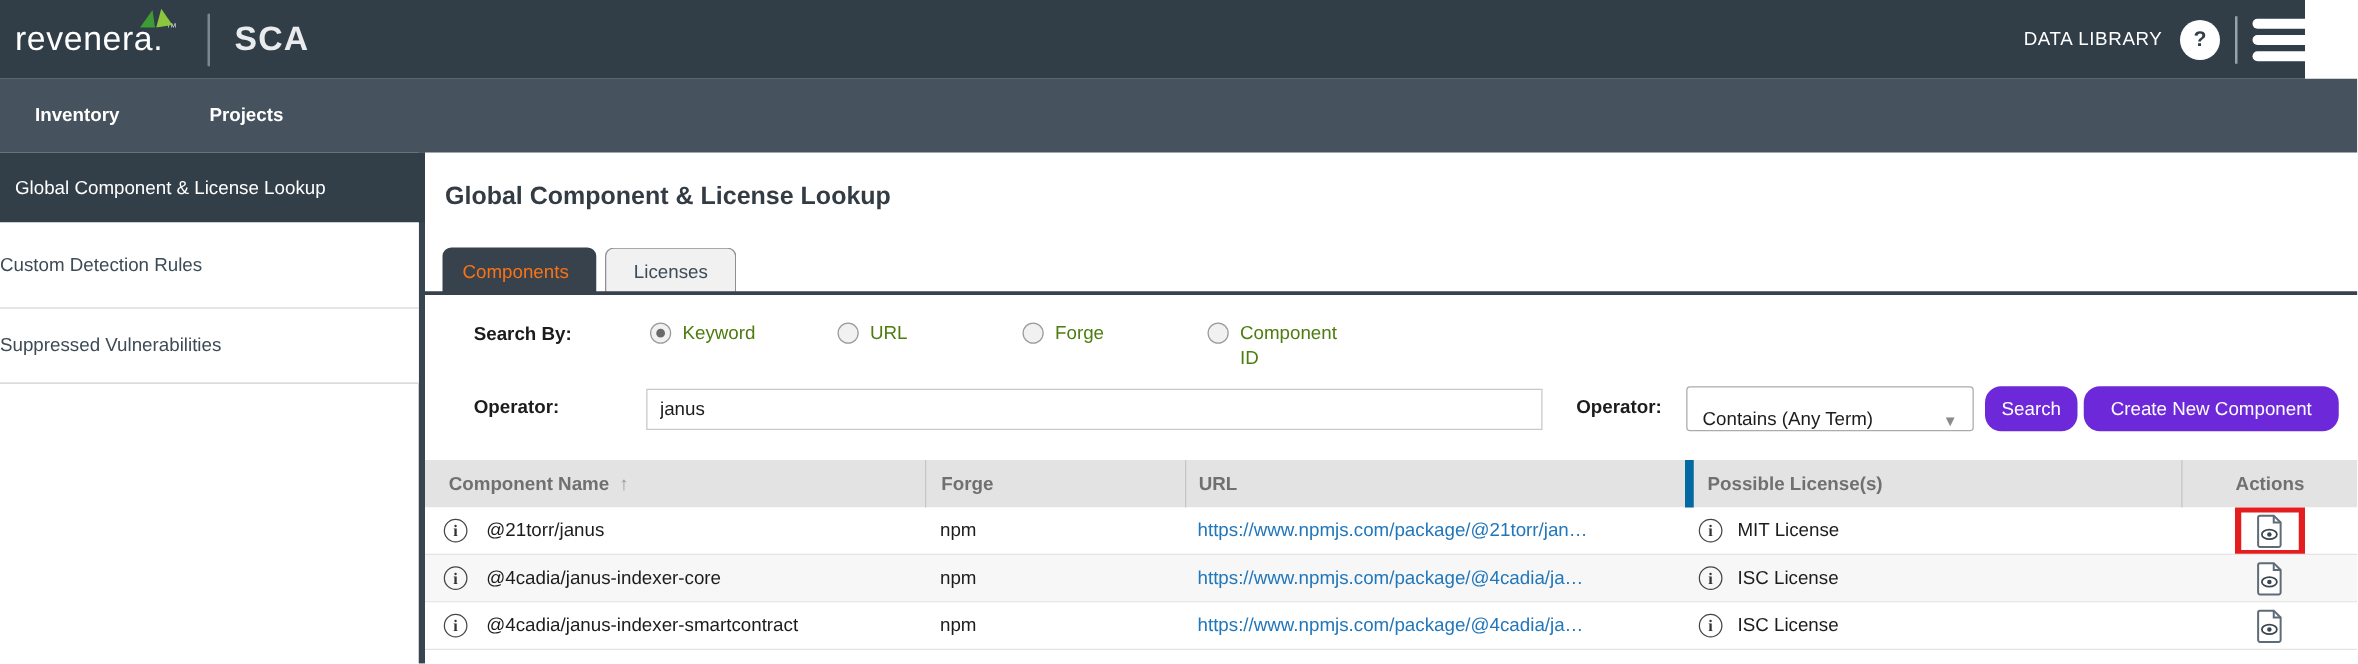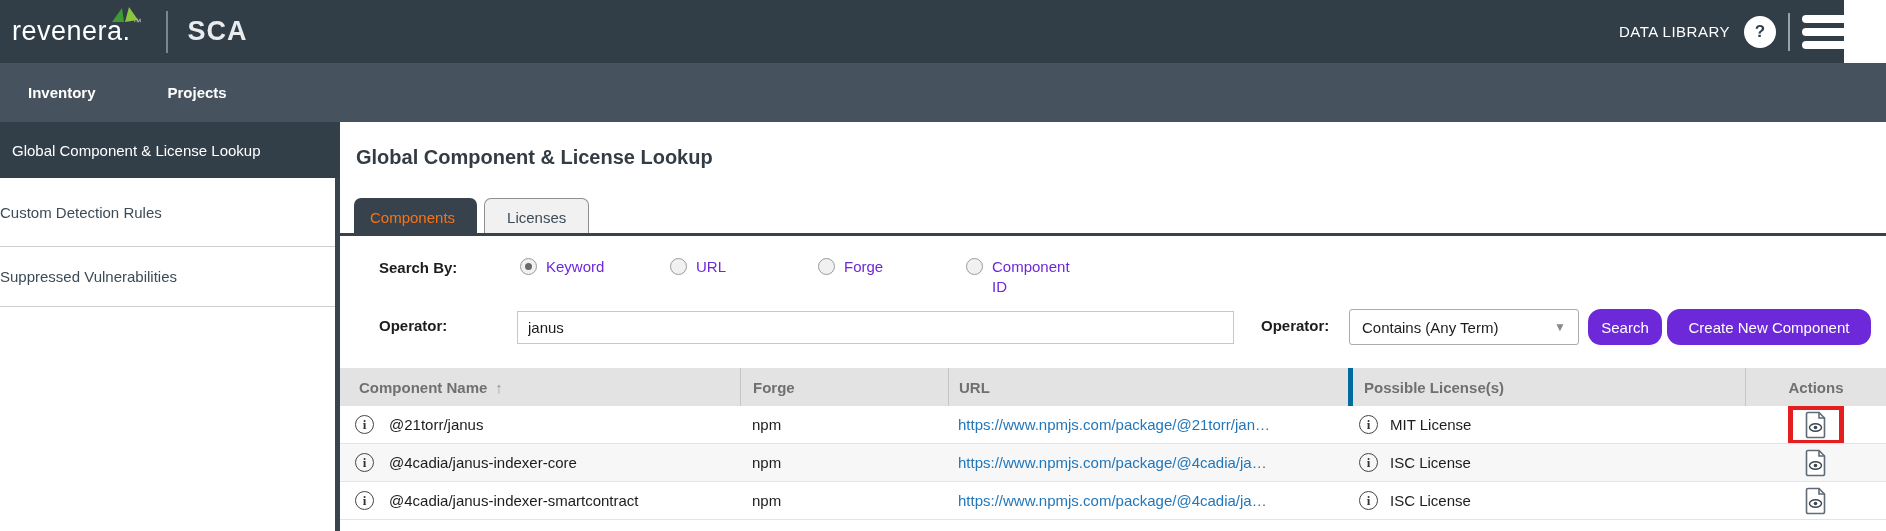--- a/index.html
+++ b/index.html
@@ -48,47 +48,47 @@
          border-top-left-radius:7px; border-top-right-radius:7px; cursor:pointer; }
   .tab.active { background:#37424c; color:#f97316;padding-left:16px; }
   .tab.plain { background:#f1f1f1; color:#3d4b56; border:1px solid #8f8f8f; border-bottom:none; }
   .tab-line { position:absolute; left:340px; top:233px; width:1546px; height:3px; background:#37424c; }
 
   
   .form-label { font-size:15px; font-weight:bold; color:#1c1c1c; }
   .row-searchby { position:absolute; left:340px; top:254px; width:1546px; height:44px;text-decoration:underline; }
   .row-searchby .form-label { position:absolute; left:39px; top:5px; }
   .radio-opt { position:absolute; top:3px; display:flex; align-items:flex-start; gap:9px; cursor:pointer; }
-  .radio-opt .txt { font-size:15px; color:#6d28d9; max-width:92px; line-height:1.35; }
+  .radio-opt .txt { font-size:15px; color:#4d7c0f; max-width:92px; line-height:1.35; }
   .radio-circle { width:17px; height:17px; border-radius:50%; border:1px solid #9a9a9a; background:#f1f1f1;
                   margin-top:1px; display:flex; align-items:center; justify-content:center; flex:0 0 auto; }
   .radio-circle.checked::after { content:""; width:7px; height:7px; border-radius:50%; background:#6a6a6a; }
   .r0 { left:180px; } .r1 { left:330px; } .r2 { left:478px; } .r3 { left:626px; }
 
   .row-keyword { position:absolute; left:340px; top:308px; width:1546px; height:38px; }
   .row-keyword .form-label.kw { position:absolute; left:39px; top:9px; }
   .kw-input { position:absolute; left:177px; top:3px; width:717px; height:33px; border:1px solid #c8c8c8;
               font-size:15px; padding:0 10px; color:#1c1c1c; font-family:"Liberation Sans",sans-serif; }
   .row-keyword .form-label.op { position:absolute; left:921px; top:9px; }
   .dropdown { position:absolute; left:1009px; top:1px; width:230px; height:36px; border:1px solid #ababab;
-              border-radius:3px; background:#fff; display:flex; align-items:center; padding:0 12px;
+              border-radius:3px; background:#fff; display:flex; align-items:flex-end; padding:0 12px;
               font-size:15px; color:#1c1c1c; cursor:pointer; }
   .dropdown .caret { margin-left:auto; color:#8a8a8a; font-size:12px; }
   .btn { position:absolute; top:1px; height:36px; background:#6d28d9; color:#fff; border:none;
          border-radius:13px; font-size:15px; font-family:"Liberation Sans",sans-serif; cursor:pointer; }
   .btn.search { left:1248px; width:74px; }
   .btn.create { left:1327px; width:204px; }
 
   
   .grid-table { position:absolute; left:340px; top:368px; width:1546px; }
   .thead { display:grid; grid-template-columns:400px 208px 400px 397px 141px; background:#e3e3e3; height:38px; }
   .th { display:flex; align-items:center; font-size:15px; font-weight:bold; color:#707070; }
   .th.c0 { padding-left:19px; } .th.c1 { padding-left:12px; border-left:1px solid #c6c6c6; }
   .th.c2 { padding-left:10px; border-left:1px solid #c6c6c6; }
-  .th.c3 { padding-left:11px; border-left:5px solid #0369a1; }
+  .th.c3 { padding-left:11px; border-left:7px solid #0369a1; }
   .th.c4 { justify-content:center; border-left:1px solid #c6c6c6; }
   .sort-arrow { color:#9a9a9a; margin-left:8px; font-size:15px; }
   .trow { display:grid; grid-template-columns:400px 208px 400px 397px 141px; height:38px;
           border-bottom:1px solid #e4e4e4; background:#fff; }
   .trow.alt { background:#f7f7f7; }
   .td { display:flex; align-items:center; font-size:15px; color:#1c1c1c; overflow:hidden; white-space:nowrap; }
   .td.c0 { padding-left:15px; gap:15px; }
   .td.c1 { padding-left:12px; }
   .td.c2 { padding-left:10px; }
   .td.c3 { padding-left:11px; gap:12px; }

